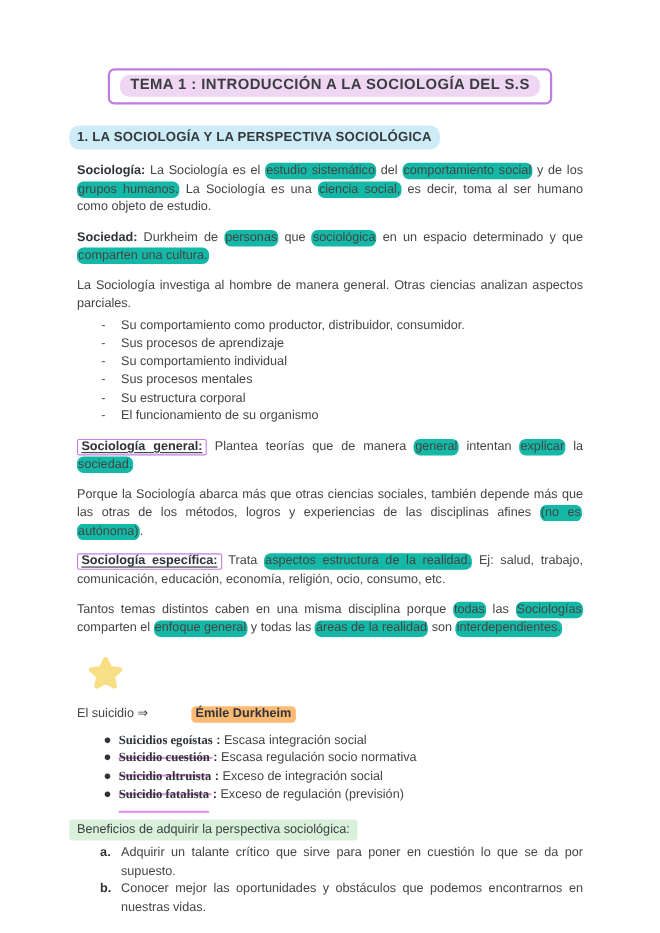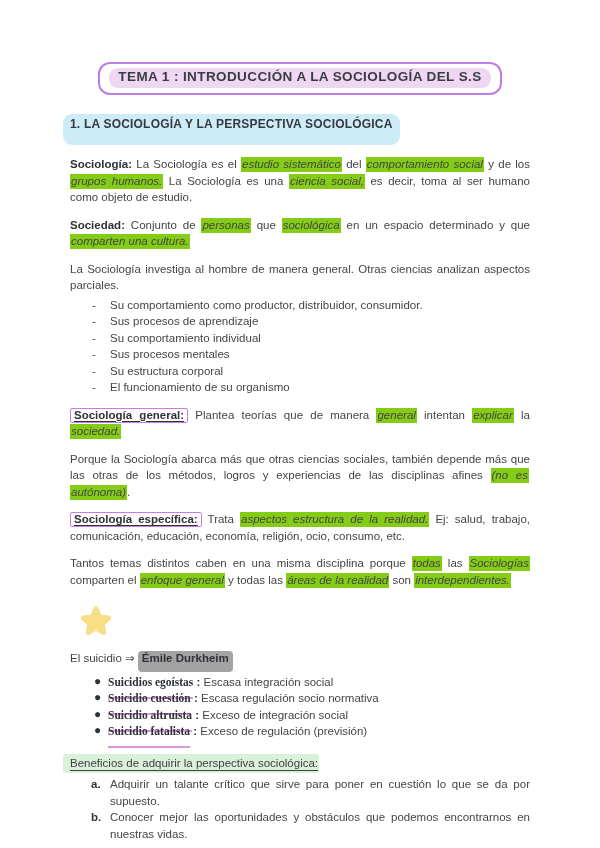--- a/index.html
+++ b/index.html
@@ -6,83 +6,83 @@
   html,body { background:#ffffff; }
   .page {
     width:600px; height:848px; margin:0 auto; background:#ffffff;
     font-family:"Liberation Sans","DejaVu Sans",sans-serif;
     font-size:11.5px; line-height:16.5px; color:#454545;
     padding:62px 70px 0 70px; position:relative; overflow:hidden;
   }
   
   .title-box {
     width:404px; margin:0 auto 19px auto; text-align:center;
-    border:2px solid #bf7ce2; border-radius:12px; padding:4px 2px 5px 2px;
+    border:2px solid #bf7ce2; border-radius:6px; padding:4px 2px 5px 2px;
   }
   .title-hl {
     display:inline-block; background:#efd6f3; border-radius:9px;
     padding:1px 9px 2px 9px; font-weight:bold; font-size:13.5px;
     letter-spacing:0.4px; color:#3a3d40;
   }
   
   .heading-row { margin-top:17px; display:flex; align-items:center; }
   .h2-row { margin-top:15px; }
   .h-sec {
     display:inline-block; background:#cdecf7; border-radius:9px;
-    padding:2px 7px 13px 7px; margin-left:-7px;
+    padding:2px 7px 4px 7px; margin-left:-7px;
     font-weight:bold; font-size:12px; letter-spacing:0.2px; color:#35393c;
   }
   .star { margin-left:9px; margin-top:2px; flex:0 0 auto; }
   
   .para { margin-top:11px; text-align:justify; }
   .seg        { }
   .seg-bold   { font-weight:bold; color:#2f3337; }
-  .seg-hl     { background:#84cc16; border-radius:0; padding:1px 1px 2px 1px;
-                box-decoration-break:clone;font-style:italic; -webkit-box-decoration-break:clone; }
-  .seg-hlpink { background:#a3a3a3; border-radius:4px; padding:1px 4px 8px 4px;
-                font-weight:bold; color:#2f3337; }
+  .seg-hl     { background:#14b8a6; border-radius:6px; padding:1px 1px 2px 1px;
+                box-decoration-break:clone; -webkit-box-decoration-break:clone; }
+  .seg-hlpink { background:#fdba74; border-radius:4px; padding:1px 4px 2px 4px;
+                font-weight:bold; color:#2f3337;margin-left:36px; }
   .seg-box    { border:1.5px solid #c77ce6; border-radius:2px; padding:0 3px 1px 3px;
                 font-weight:bold; color:#2f3337; text-decoration:underline;
                 text-underline-offset:2px; }
   
   ul,ol { list-style:none; }
   .dash-list { margin-top:3px; }
   .dash-list li { position:relative; padding-left:40px; }
   .dash-list .marker { position:absolute; left:22px; top:0; }
   .dot-list { margin-top:7px; }
   .dot-list li { position:relative; padding-left:38px; margin-top:0; }
   .dot-list .marker { position:absolute; left:24px; top:-1px; font-size:12px; color:#2f3337; }
   .term { font-weight:bold; color:#2f3337; border-bottom:2px solid #dd96e6; padding-bottom:9px;font-family:Liberation Serif, serif; }
   .sep  { font-weight:bold; color:#2f3337; white-space:pre; }
   .benefits-row { margin-top:14px; }
   .benefits-heading {
     display:inline-block; background:#d9f1da; border-radius:3px;
-    padding:1px 1px 2px 7px; margin-left:-7px; color:#3d4043;
-    text-decoration:underline; text-underline-offset:2.5px;
+    padding:1px 7px 2px 7px; margin-left:-7px; color:#3d4043;
+    text-underline-offset:2.5px;
   }
   .letter-list { margin-top:3px; }
   .letter-list li { position:relative; padding-left:40px; text-align:justify; }
   .letter-list .marker { position:absolute; left:21px; top:0; font-weight:bold; color:#2f3337; }
 </style>
 </head>
 <body>
 
 <div class="page">
 
   <div class="title-box">
     <span class="title-hl">TEMA 1 : INTRODUCCIÓN A LA SOCIOLOGÍA DEL S.S</span>
   </div>
 
   <div class="heading-row">
     <span class="h-sec">1. LA SOCIOLOGÍA Y LA PERSPECTIVA SOCIOLÓGICA</span>
   </div>
 
   <p class="para"><span class="seg-bold">Sociología: </span><span class="seg">La Sociología es el </span><span class="seg-hl">estudio sistemático</span><span class="seg"> del </span><span class="seg-hl">comportamiento social</span><span class="seg"> y de los </span><span class="seg-hl">grupos humanos.</span><span class="seg"> La Sociología es una </span><span class="seg-hl">ciencia social,</span><span class="seg"> es decir, toma al ser humano como objeto de estudio.</span></p>
 
-  <p class="para"><span class="seg-bold">Sociedad: </span><span class="seg">Conjunto de </span><span class="seg-hl">personas</span><span class="seg"> que </span><span class="seg-hl">sociológica</span><span class="seg"> en un espacio determinado y que </span><span class="seg-hl">comparten una cultura.</span></p>
+  <p class="para"><span class="seg-bold">Sociedad: </span><span class="seg">Durkheim de </span><span class="seg-hl">personas</span><span class="seg"> que </span><span class="seg-hl">sociológica</span><span class="seg"> en un espacio determinado y que </span><span class="seg-hl">comparten una cultura.</span></p>
 
   <p class="para"><span class="seg">La Sociología investiga al hombre de manera general. Otras ciencias analizan aspectos parciales.</span></p>
 
   <ul class="dash-list">
     <li><span class="marker">-</span><span>Su comportamiento como productor, distribuidor, consumidor.</span></li>
     <li><span class="marker">-</span><span>Sus procesos de aprendizaje</span></li>
     <li><span class="marker">-</span><span>Su comportamiento individual</span></li>
     <li><span class="marker">-</span><span>Sus procesos mentales</span></li>
     <li><span class="marker">-</span><span>Su estructura corporal</span></li>
     <li><span class="marker">-</span><span>El funcionamiento de su organismo</span></li>

